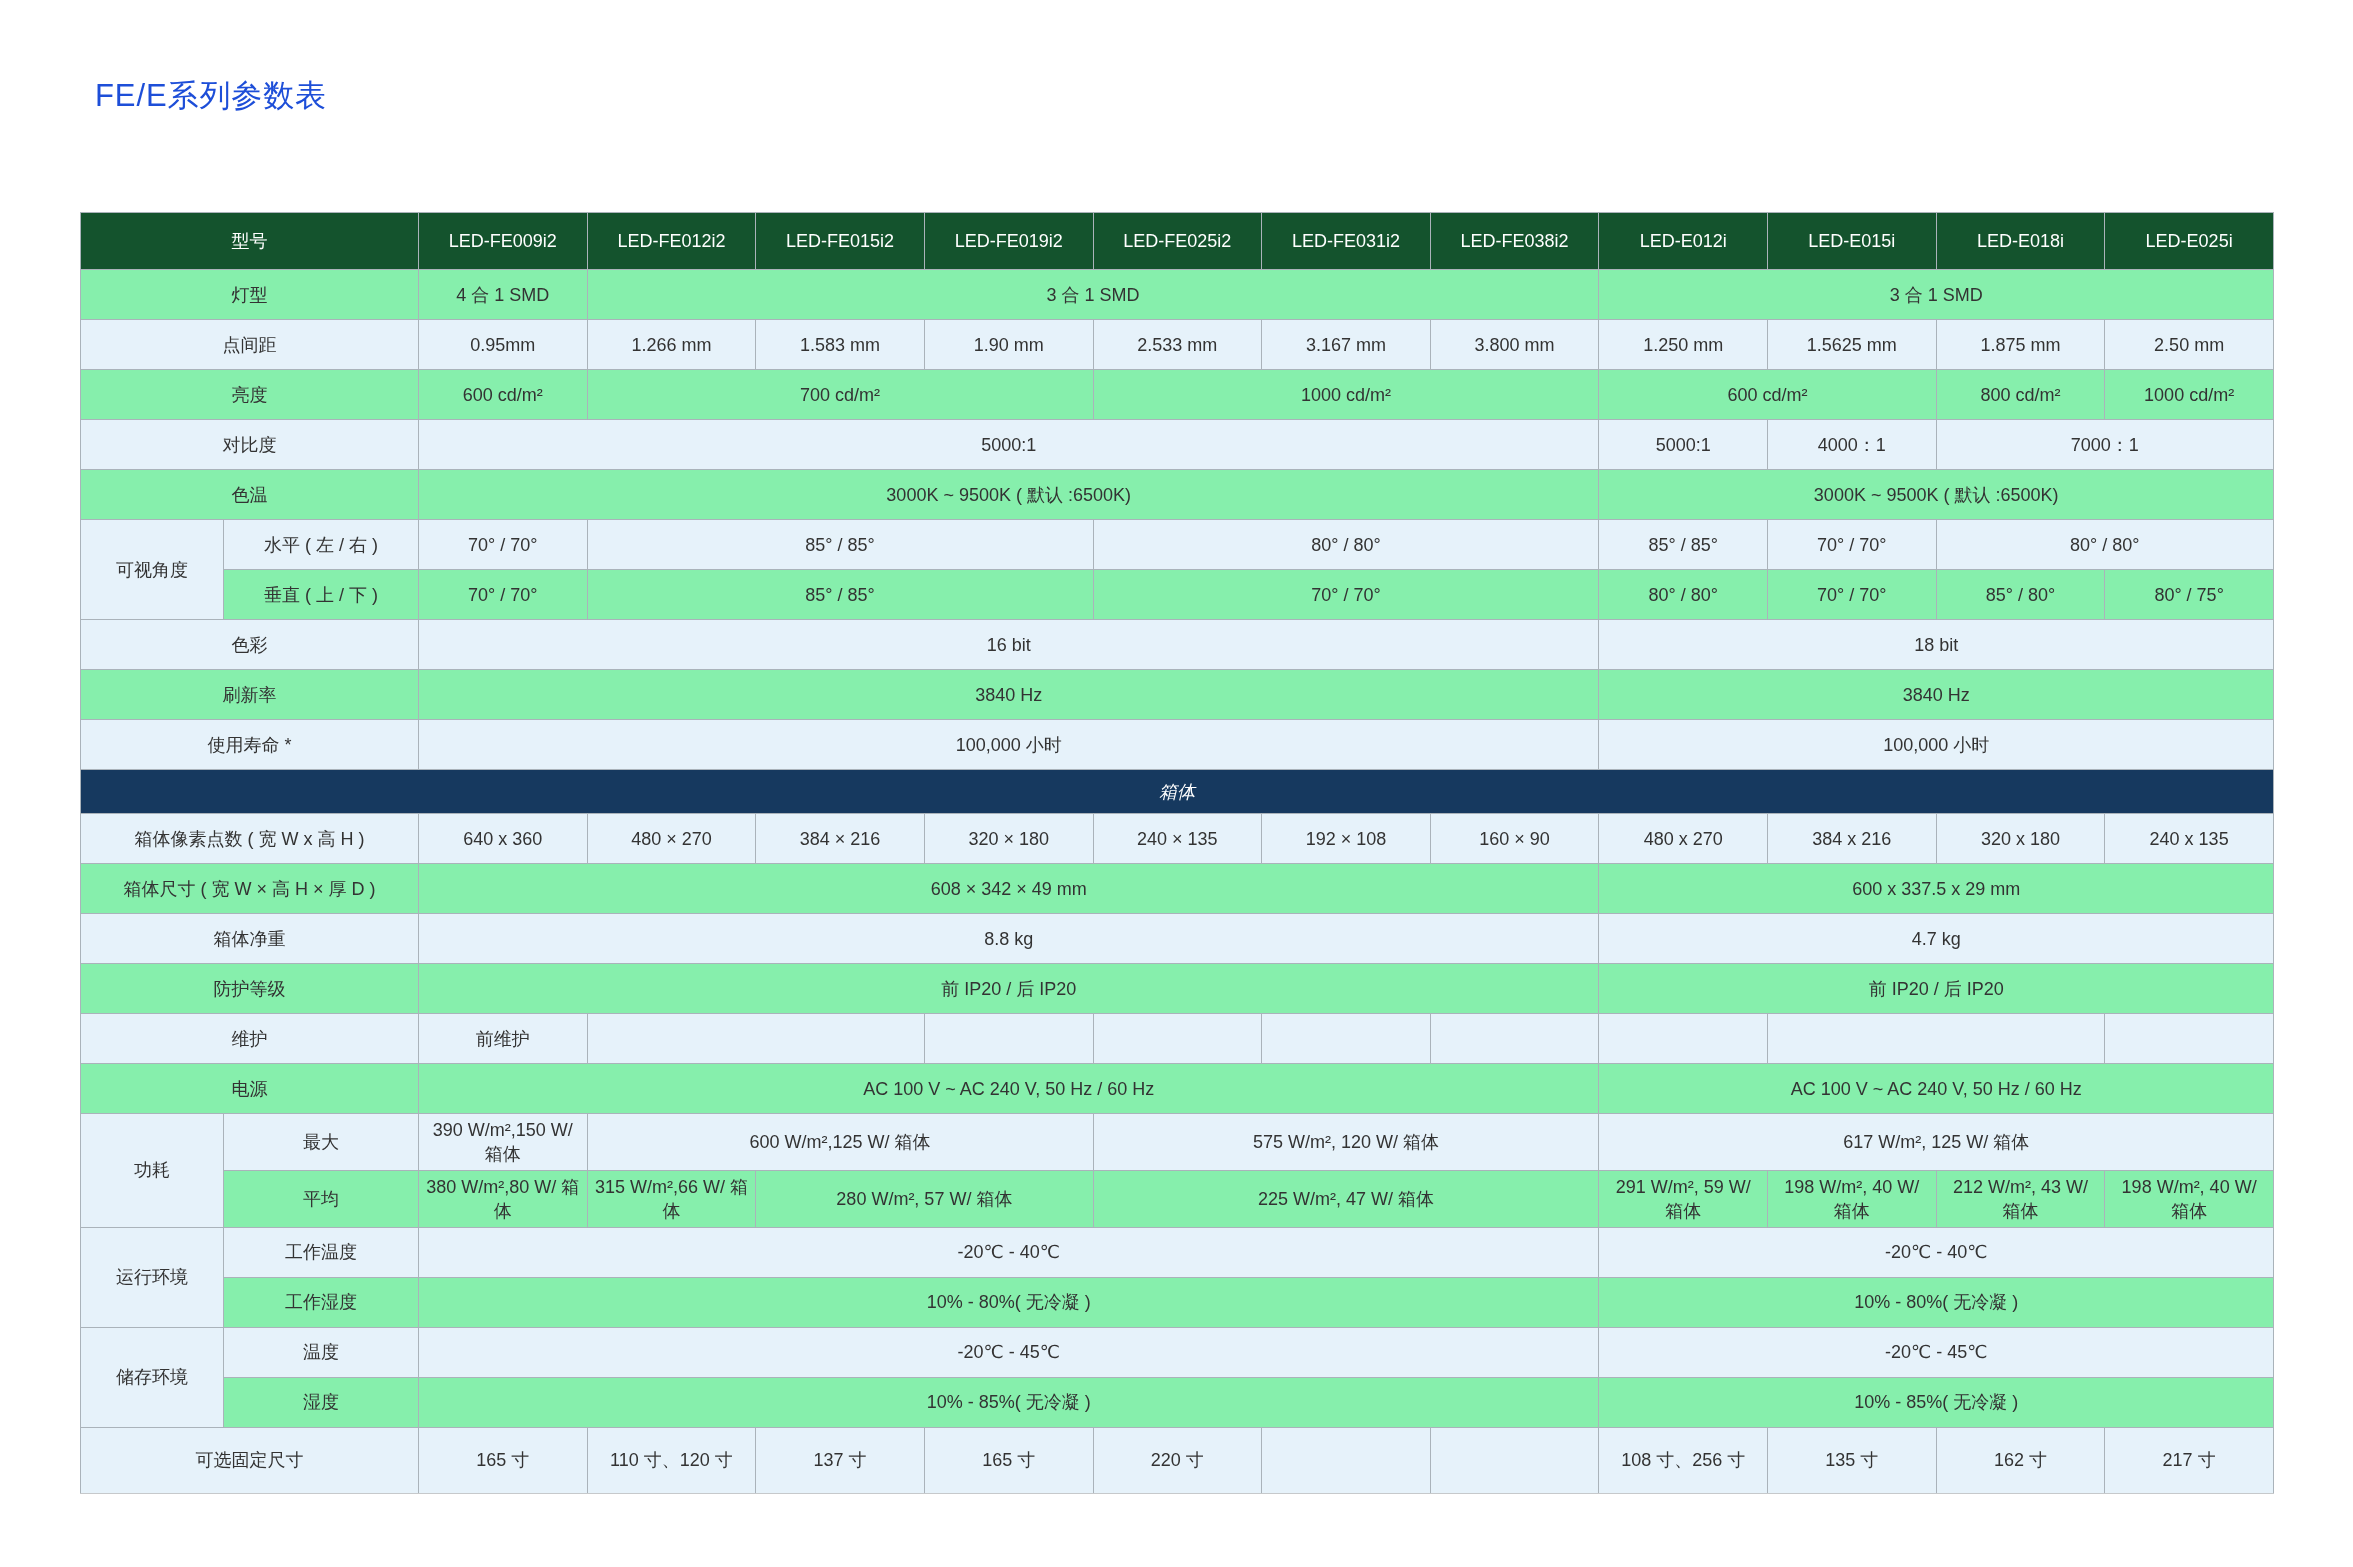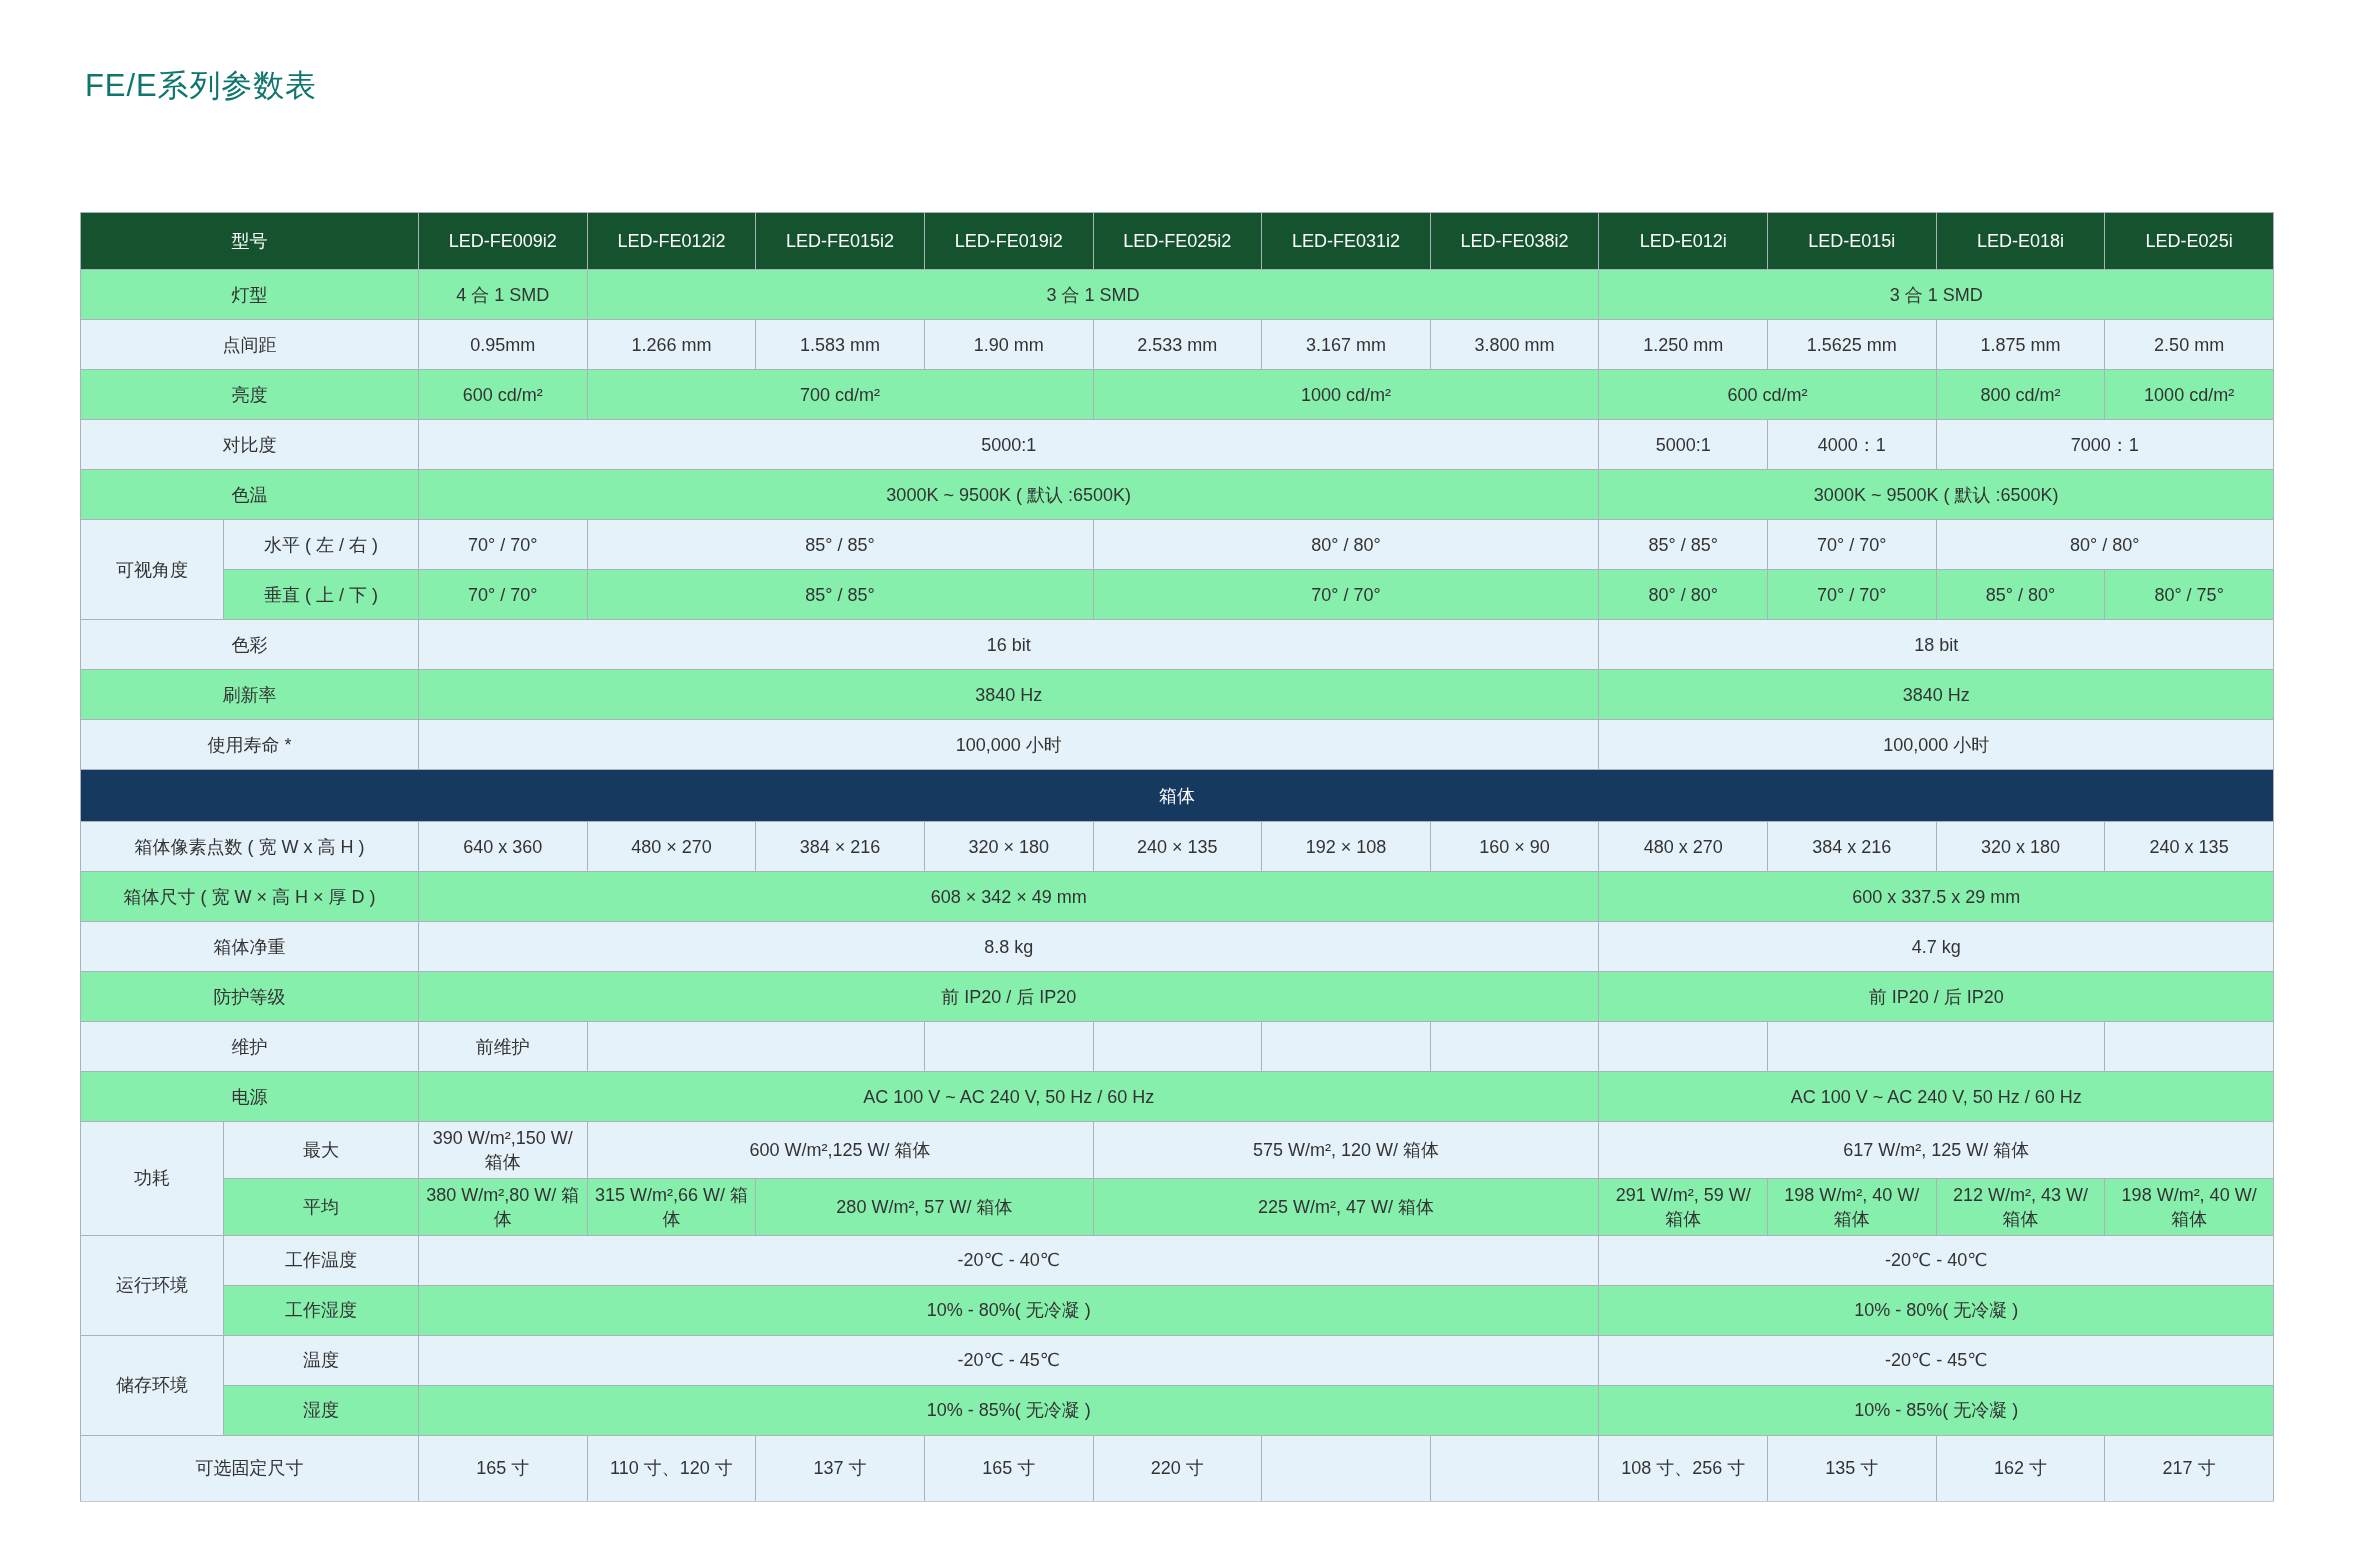--- a/index.html
+++ b/index.html
@@ -2,43 +2,43 @@
 <html style="font-size:14.5px"><head>
 <meta charset="utf-8">
 <style>
   html,body { margin:0; padding:0; }
   body {
     width:2354px; height:1567px; position:relative;
     background:#ffffff; color:#333333;
     font-family:"Liberation Sans","DejaVu Sans",sans-serif;
   }
   h1.page-title {
-    position:absolute; left:82px; top:62px; margin:3px;
-    font-size:31px; font-weight:500; color:#0f766e; letter-spacing:0.9px;
+    position:absolute; left:82px; top:62px; margin:13px;
+    font-size:31px; font-weight:500; color:#1d4ed8; letter-spacing:0.9px;
   }
   table.spec {
     position:absolute; left:80px; top:212px; width:2194px;
     border-collapse:collapse; table-layout:fixed;
     border:0.9px solid #aab3ba;
   }
   table.spec th, table.spec td {
     vertical-align:middle; text-align:center;
     font-size:18px; line-height:1.35; padding:3.6px 5.5px;
     border:0.9px solid #aab3ba;
   }
   thead th {
     background:#14532d; color:#ffffff; font-weight:normal;
     height:49px; border:none; border-left:1.8px solid #ffffff;
   }
   thead th:first-child { border-left:none; }
   tbody tr { height:50px; }
   tbody tr.w  td { background:#86efac; }
   tbody tr.b  td { background:#E6F2FA; }
   tbody td.group-cell { background:#E6F2FA; }
-  tbody tr.section-row { height:52px; }
+  tbody tr.section-row { height:44px;font-style:italic; }
   tbody tr.section-row td {
     background:#16395F; color:#ffffff; border-left:none; border-right:none;
   }
   tbody tr:last-child { height:66px; }
   tbody tr:last-child td { border-bottom:1.8px solid #c6c9cb; }
   td.row-label, td.sub-label, td.group-cell { white-space:nowrap; }
 </style>
 </head>
 <body>
 

